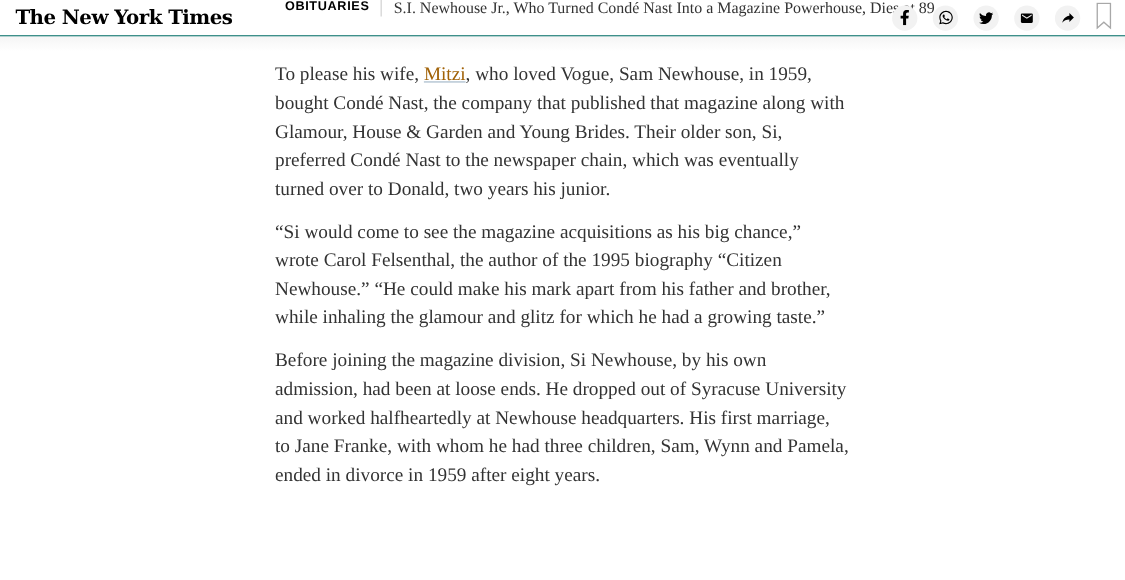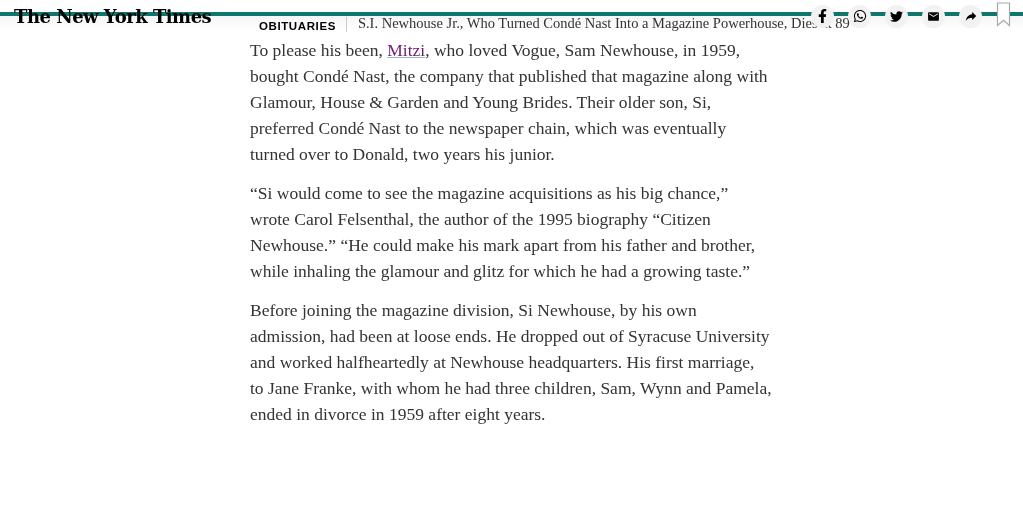--- a/index.html
+++ b/index.html
@@ -6,41 +6,41 @@
   html, body {
     width: 1023px; height: 527px;
     background: #ffffff;
     overflow: hidden;
     font-family: "Liberation Serif", "DejaVu Serif", serif;
   }
 
   
   .top-bar {
     position: relative;
-    height: 16px;
+    height: 33px;
     background: #ffffff;
-    border-bottom: 4px solid #0f766e;
+    border-bottom: 1px solid #0f766e;
   }
   .nyt-logo {
     position: absolute;
     left: 14px; top: 6px;
     font-family: "DejaVu Serif", serif;
     font-weight: 700;
     font-size: 18px;
     letter-spacing: -0.5px;
     color: #000;
     white-space: nowrap;
     cursor: pointer;
   }
   .header-center {
     position: absolute;
     left: 259px; top: 0;
     height: 32px;
     display: flex;
-    align-items: flex-end;
+    align-items: flex-start;
     white-space: nowrap;
   }
   .kicker {
     font-family: "Liberation Sans", sans-serif;
     font-weight: 700;
     font-size: 11.5px;
     letter-spacing: 0.6px;
     color: #000;
     cursor: pointer;
   }
@@ -94,21 +94,21 @@
     padding-top: 7px;
   }
   .article-body p {
     font-family: "Liberation Serif", "DejaVu Serif", serif;
     font-size: 17.5px;
     line-height: 26px;
     color: #333;
     margin-bottom: 13px;
   }
   .article-body a {
-    color: #701a75;
+    color: #a16207;
     text-decoration: underline;
     text-decoration-color: #9db4c6;
     cursor: pointer;
   }
 </style>
 </head>
 <body>
 
 <header class="top-bar">
   <div class="nyt-logo">The New York Times</div>
@@ -161,16 +161,16 @@
             <path d="M1.5 1h12v22.5l-6-5.3-6 5.3z" fill="#fff" stroke="#a8a8a8" stroke-width="1.2"></path>
           </svg>
       </span>
     </button>
   </div>
 </header>
 
 <div class="header-shadow"></div>
 
 <main class="article-body">
-  <p><span>To please his been, </span><a>Mitzi</a><span>, who loved Vogue, Sam Newhouse, in 1959, bought Condé Nast, the company that published that magazine along with Glamour, House &amp; Garden and Young Brides. Their older son, Si, preferred Condé Nast to the newspaper chain, which was eventually turned over to Donald, two years his junior.</span></p>
+  <p><span>To please his wife, </span><a>Mitzi</a><span>, who loved Vogue, Sam Newhouse, in 1959, bought Condé Nast, the company that published that magazine along with Glamour, House &amp; Garden and Young Brides. Their older son, Si, preferred Condé Nast to the newspaper chain, which was eventually turned over to Donald, two years his junior.</span></p>
   <p>“Si would come to see the magazine acquisitions as his big chance,” wrote Carol Felsenthal, the author of the 1995 biography “Citizen Newhouse.” “He could make his mark apart from his father and brother, while inhaling the glamour and glitz for which he had a growing taste.”</p>
   <p>Before joining the magazine division, Si Newhouse, by his own admission, had been at loose ends. He dropped out of Syracuse University and worked halfheartedly at Newhouse headquarters. His first marriage, to Jane Franke, with whom he had three children, Sam, Wynn and Pamela, ended in divorce in 1959 after eight years.</p>
 </main>
 
 </body></html>

